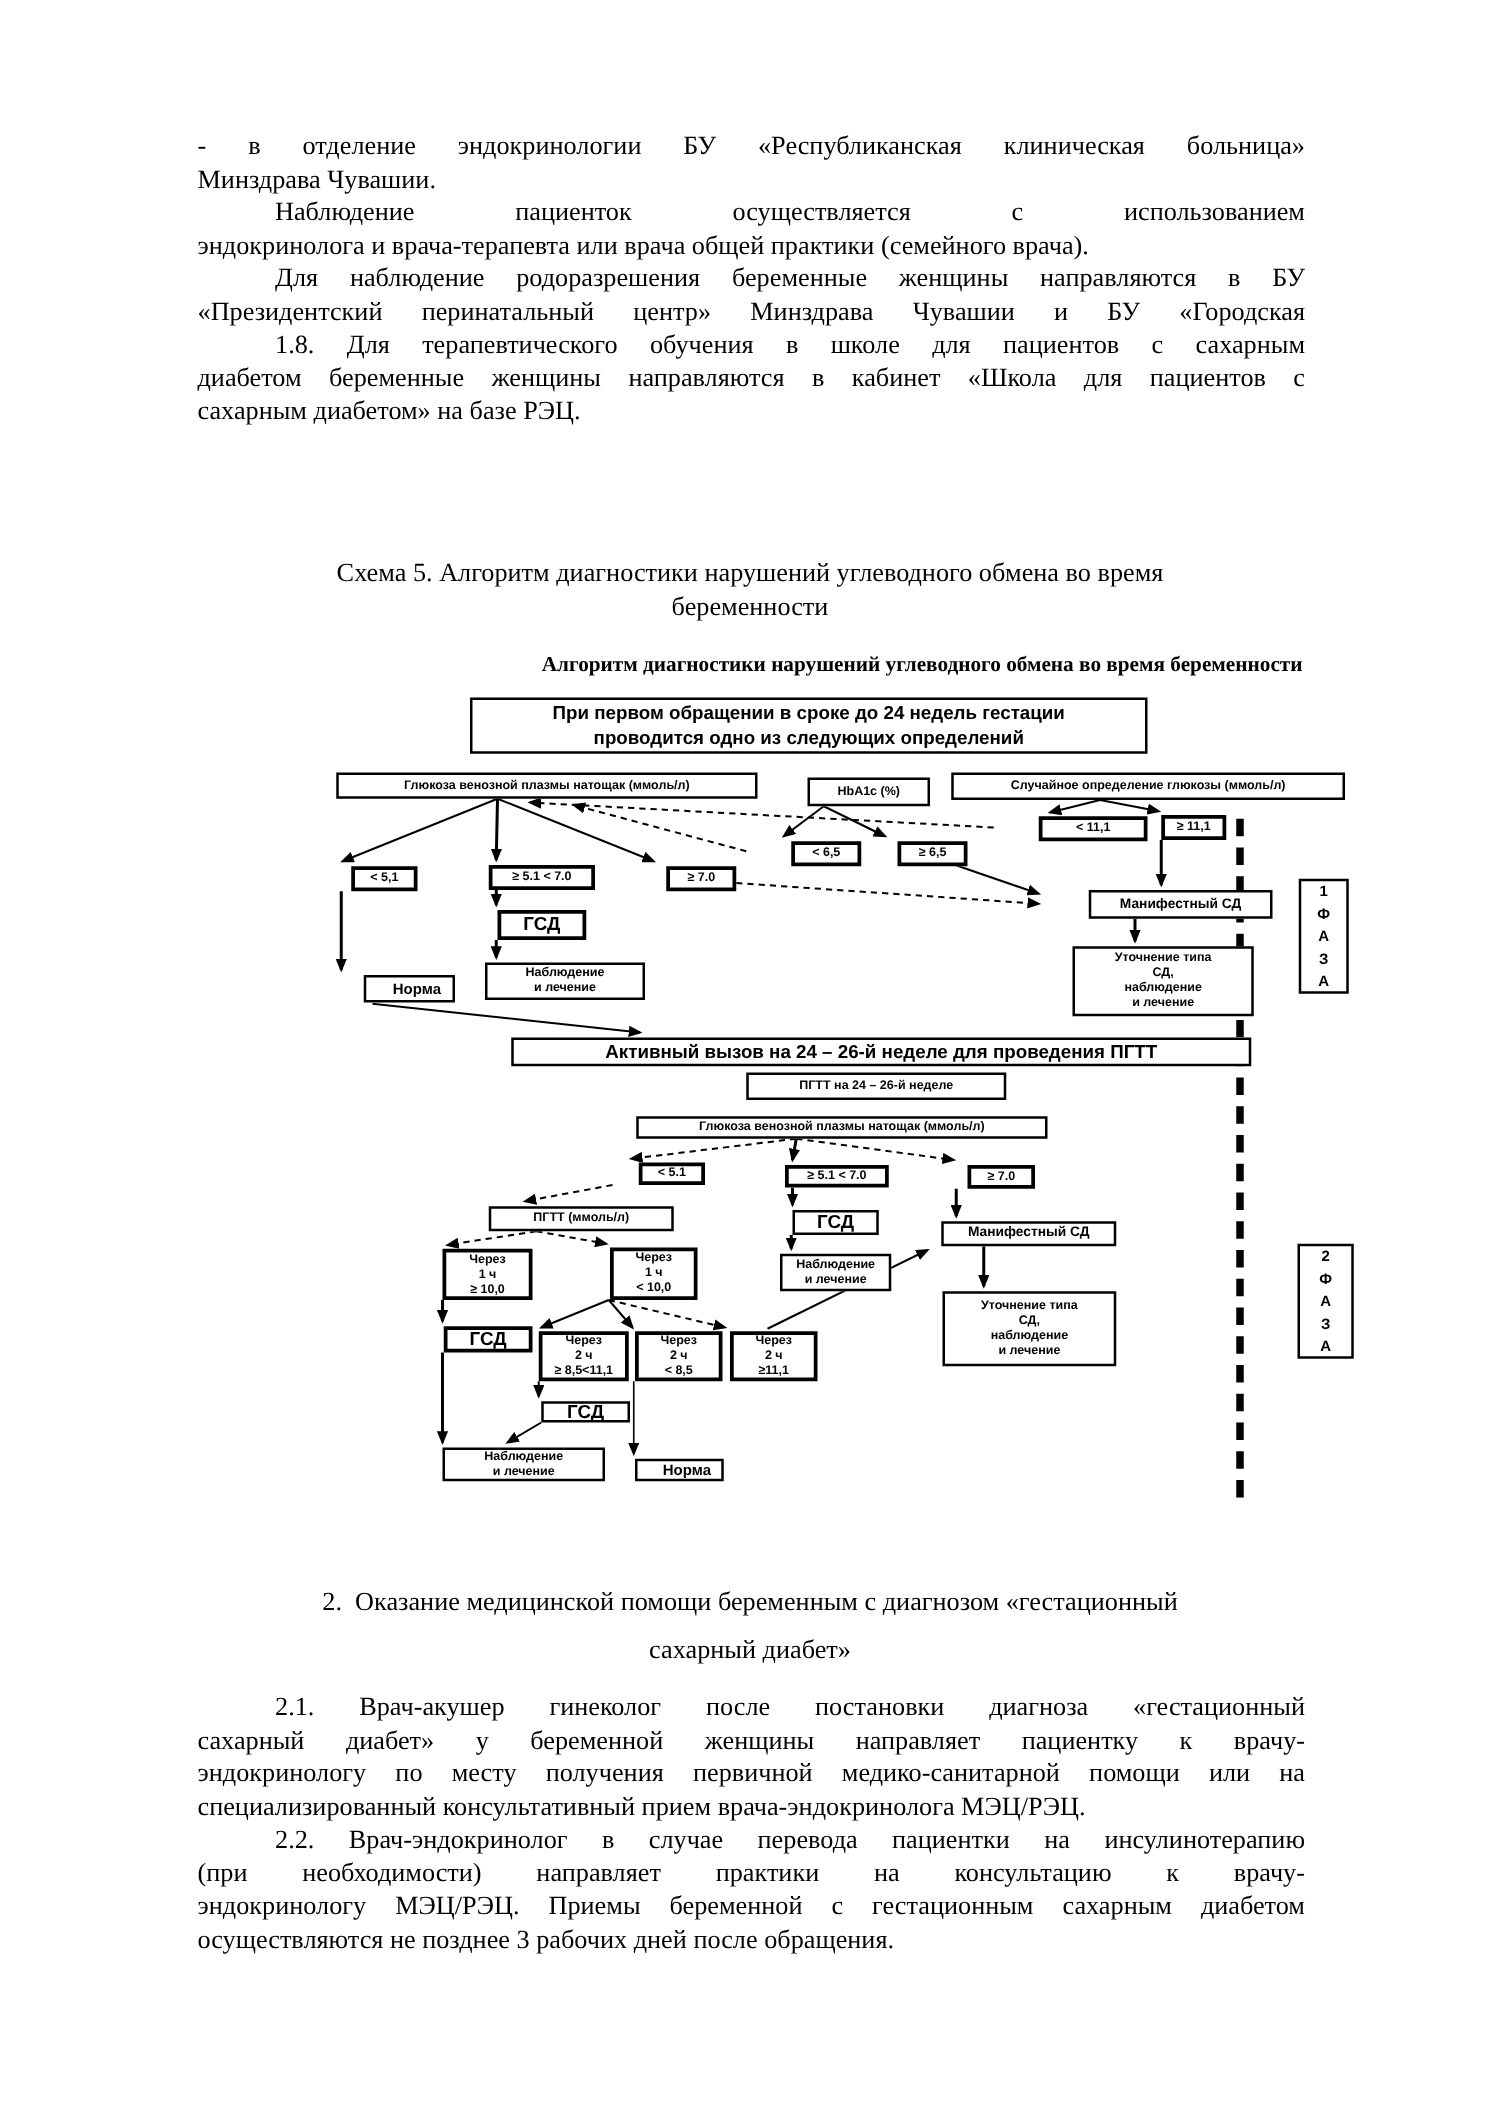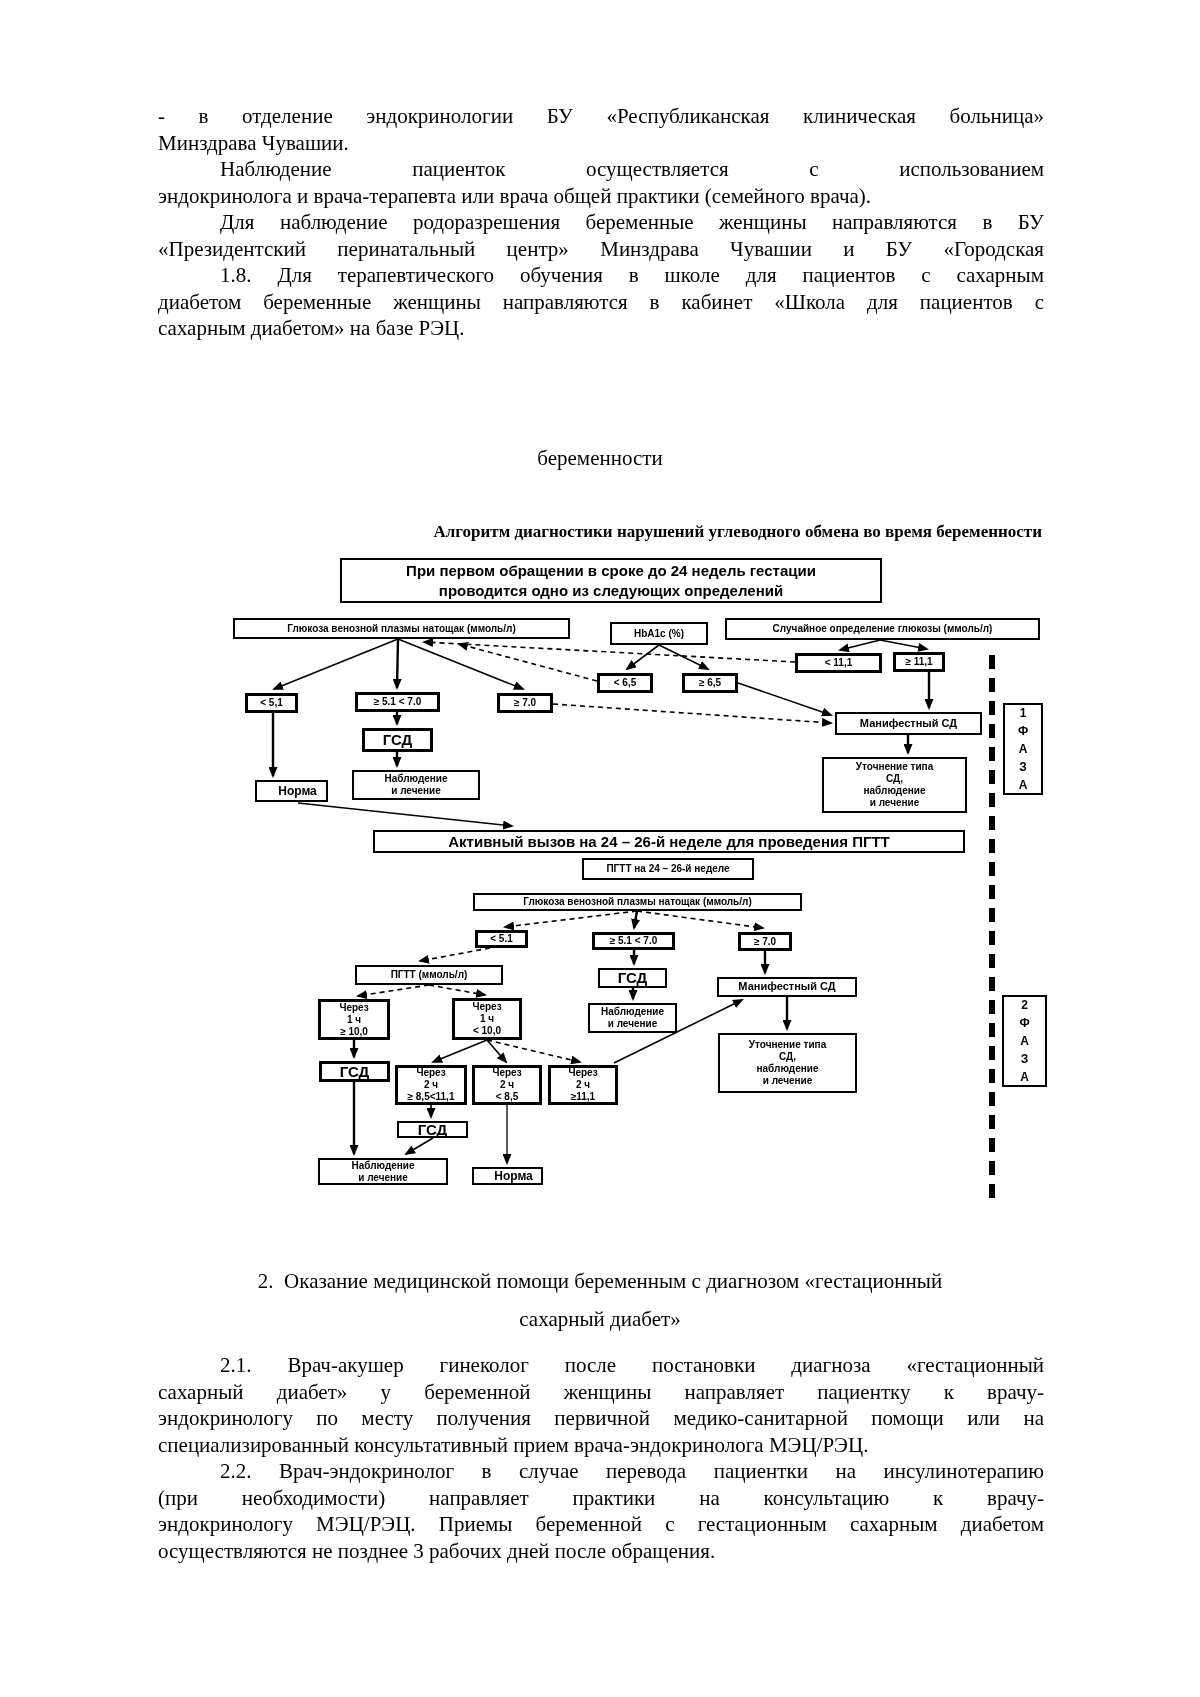--- a/index.html
+++ b/index.html
@@ -13,21 +13,21 @@
   .caption{position:absolute;left:158px;width:884px;text-align:center;font-size:21px;line-height:26.5px;}
   .h2block{position:absolute;left:158px;width:884px;text-align:center;font-size:21px;line-height:38px;}
   .figtitle{position:absolute;left:158px;top:522px;width:884px;text-align:right;
             font-weight:bold;font-size:17px;font-family:"Liberation Serif",serif;}
   
   .diagram{position:absolute;left:180px;top:550px;width:870px;height:665px;}
   .diagram svg{position:absolute;left:0;top:0;pointer-events:none;}
   .bx{position:absolute;box-sizing:border-box;border:2px solid #000;background:#fff;
       display:flex;align-items:center;justify-content:center;text-align:center;
       white-space:pre-line;font-family:"Liberation Sans",sans-serif;font-weight:bold;
-      font-size:10px;line-height:1.2;z-index:2;}
+      font-size:10px;line-height:1.2;z-index:2;margin-left:36px;}
   .t3{border-width:3px;}
   .f15{font-size:15px;line-height:1.3;}
   .f12{font-size:12px;padding-left:12px;}
   .f11{font-size:11px;}
   .faza{font-size:12px;line-height:1.5;border-width:2px;}
 </style>
 </head>
 <body>
 
 <div class="page">
@@ -38,20 +38,21 @@
     <div class="tl j ind">Наблюдение пациенток осуществляется с использованием</div>
     <div class="tl">эндокринолога и врача-терапевта или врача общей практики (семейного врача).</div>
     <div class="tl j ind">Для наблюдение родоразрешения беременные женщины направляются в БУ</div>
     <div class="tl j">«Президентский перинатальный центр» Минздрава Чувашии и БУ «Городская</div>
     <div class="tl j ind">1.8. Для терапевтического обучения в школе для пациентов с сахарным</div>
     <div class="tl j">диабетом беременные женщины направляются в кабинет «Школа для пациентов с</div>
     <div class="tl">сахарным диабетом» на базе РЭЦ.</div>
   </div>
 
   <div class="caption" style="top:445px">
+    <div>Схема 5. Алгоритм диагностики нарушений углеводного обмена во время</div>
     <div>беременности</div>
   </div>
 
   <div class="figtitle">Алгоритм диагностики нарушений углеводного обмена во время беременности</div>
 
   <div class="diagram">
     <svg width="870" height="665" viewBox="0 0 870 665">
       <defs>
         <marker id="ah" markerUnits="userSpaceOnUse" markerWidth="11" markerHeight="9" refX="9" refY="4.5" orient="auto">
           <path d="M0,0 L11,4.5 L0,9 z" fill="#000"></path>
@@ -125,21 +126,21 @@
     <div class="bx t3 f15" style="left:182px;top:178px;width:71px;height:24px">ГСД</div>
     <div class="bx" style="left:172px;top:220px;width:128px;height:30px">Наблюдение
 и лечение</div>
     <div class="bx f12" style="left:75px;top:230px;width:73px;height:22px">Норма</div>
     <div class="bx" style="left:642px;top:207px;width:145px;height:56px">Уточнение типа
 СД,
 наблюдение
 и лечение</div>
     <div class="bx f15" style="left:193px;top:280px;width:592px;height:23px">Активный вызов на 24 – 26-й неделе для проведения ПГТТ</div>
 
-    <div class="bx" style="left:402px;top:308px;width:172px;height:22px">ПГТТ  на 24 – 26-й неделе</div>
+    <div class="bx" style="left:381px;top:308px;width:208px;height:22px">ПГТТ  на 24 – 26-й неделе</div>
     <div class="bx" style="left:293px;top:343px;width:329px;height:18px">Глюкоза венозной плазмы натощак (ммоль/л)</div>
     <div class="bx t3" style="left:295px;top:380px;width:53px;height:18px">&lt; 5.1</div>
     <div class="bx t3" style="left:412px;top:382px;width:83px;height:18px">≥ 5.1 &lt; 7.0</div>
     <div class="bx t3" style="left:558px;top:382px;width:54px;height:19px">≥ 7.0</div>
     <div class="bx" style="left:175px;top:415px;width:148px;height:20px">ПГТТ  (ммоль/л)</div>
     <div class="bx f15" style="left:418px;top:418px;width:69px;height:20px">ГСД</div>
     <div class="bx f11" style="left:537px;top:427px;width:140px;height:20px">Манифестный СД</div>
     <div class="bx t3" style="left:138px;top:449px;width:72px;height:41px">Через
 1 ч
 ≥ 10,0</div>

